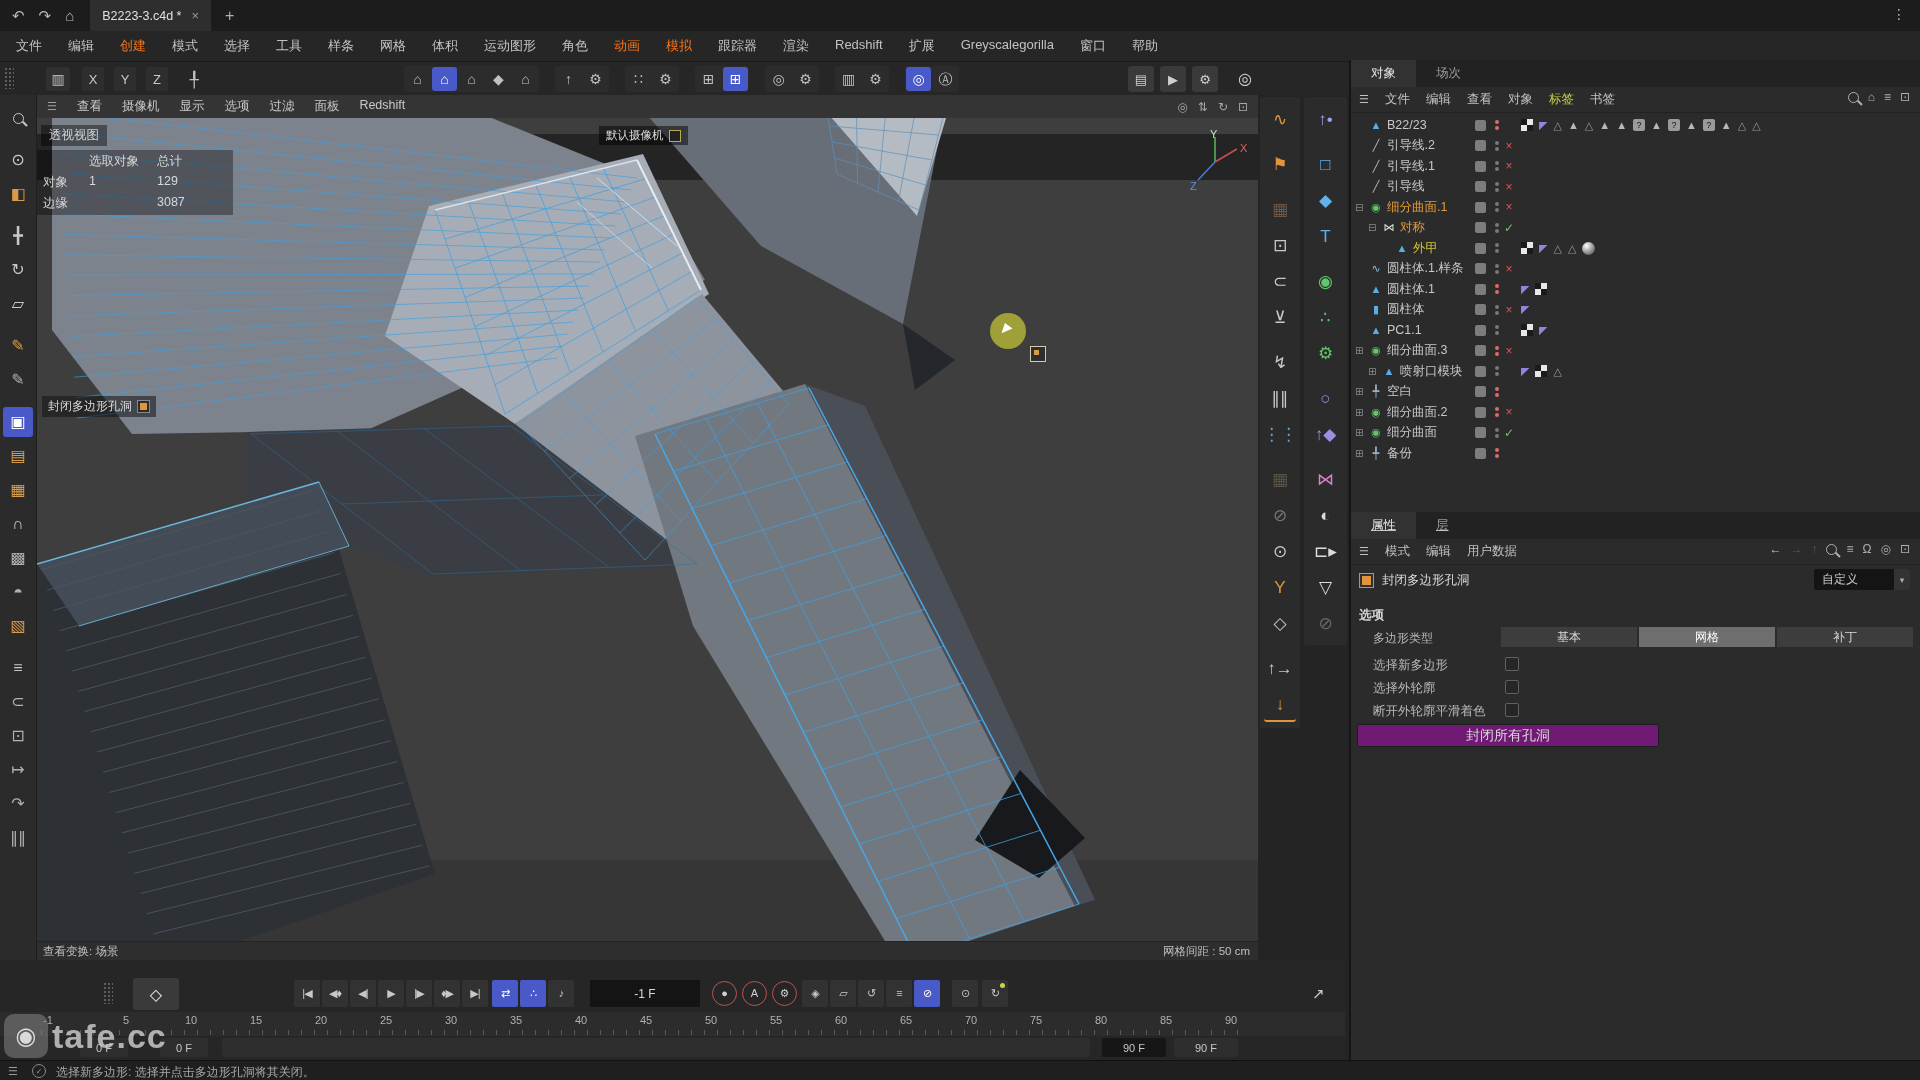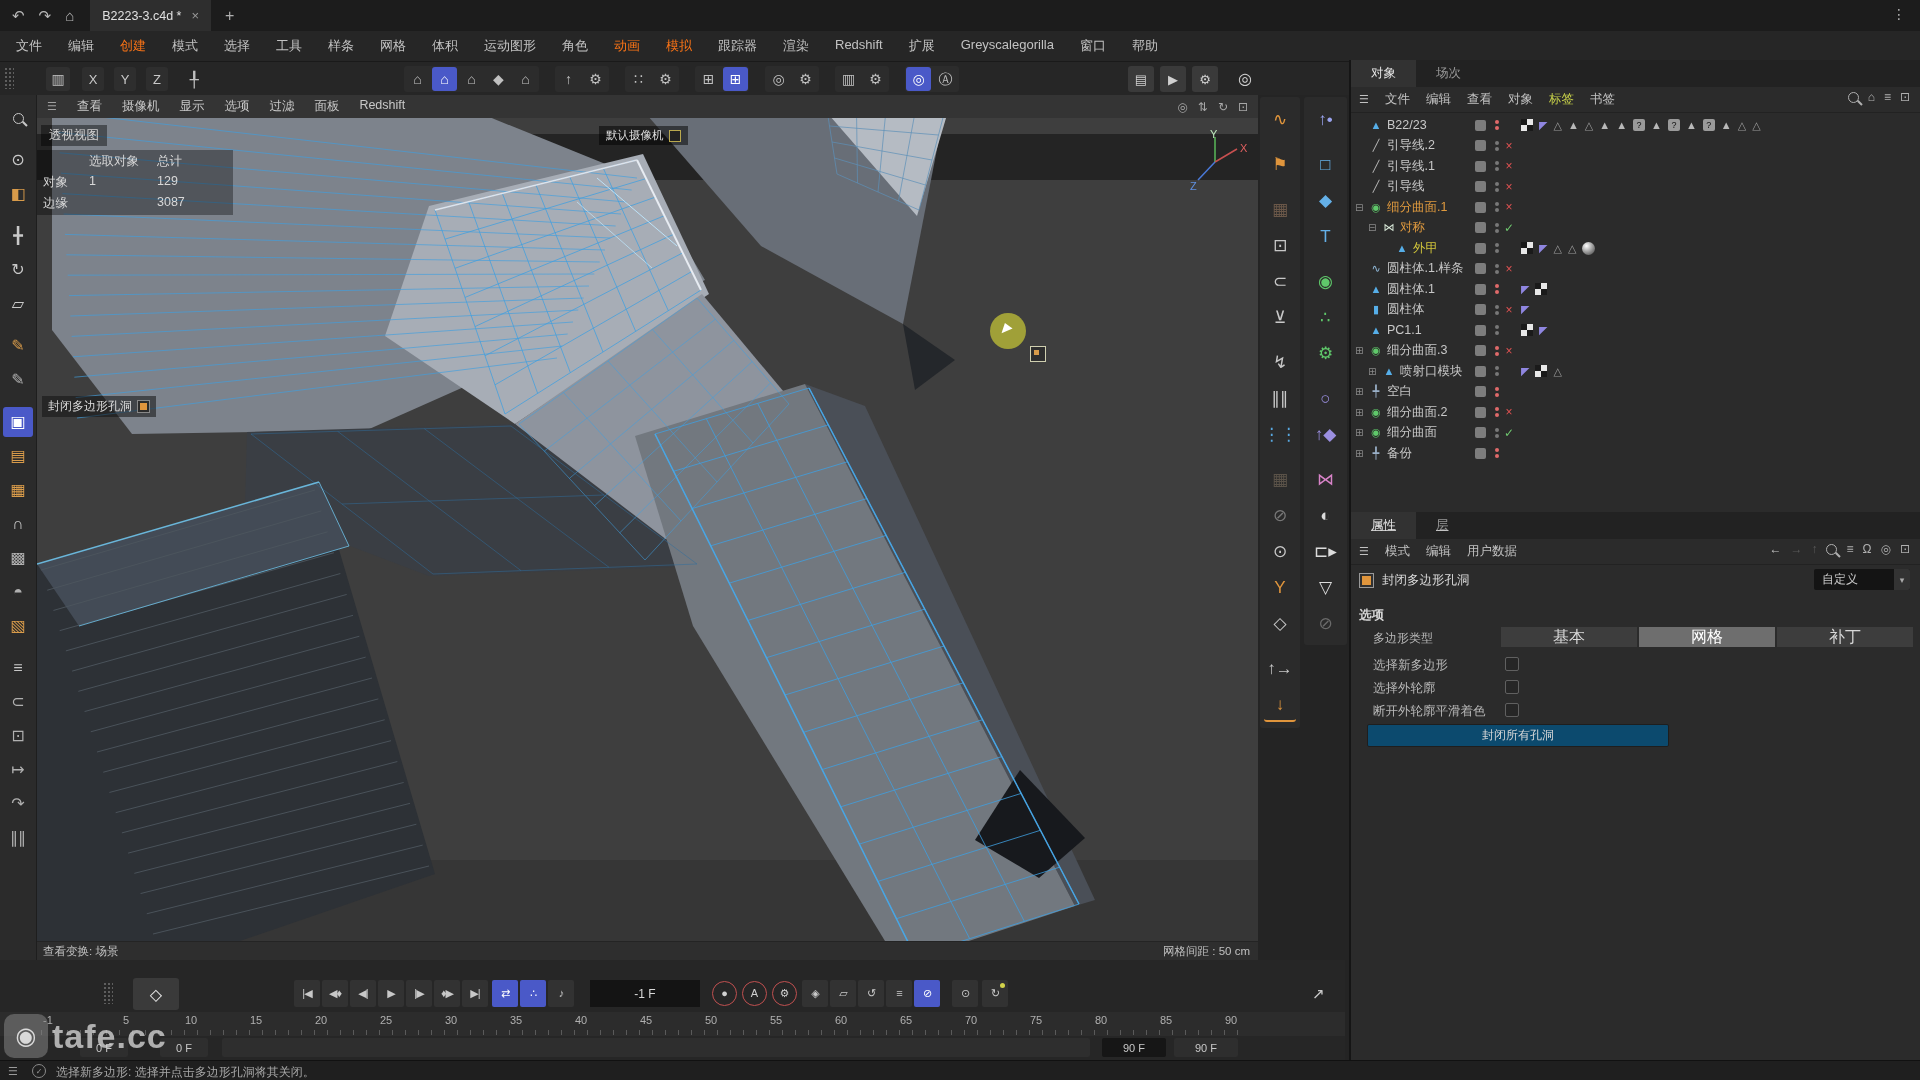--- a/index.html
+++ b/index.html
@@ -119,27 +119,27 @@
   #attr-title{position:absolute;left:8px;top:512px;display:flex;align-items:center;gap:8px;font-size:12.5px;color:#dcdcdc;}
   #attr-title .sq{width:13px;height:13px;background:#303030;border:1px solid #999;position:relative;}
   #attr-title .sq::after{content:'';position:absolute;inset:2px;background:#e0953c;}
   #attr-preset{position:absolute;left:463px;top:509px;width:96px;height:21px;background:#141414;border-radius:2px;display:flex;align-items:center;font-size:12px;color:#c8c8c8;}
   #attr-preset .txt{padding-left:8px;flex:1;}
   #attr-preset .dd{width:16px;height:21px;background:#333;border-radius:0 2px 2px 0;display:flex;align-items:center;justify-content:center;font-size:9px;color:#aaa;}
   #attr-section{position:absolute;left:8px;top:547px;font-size:12.5px;color:#d8d8d8;font-weight:bold;}
   #attr-polytype{position:absolute;left:0;top:567px;width:100%;height:21px;}
   #attr-polytype .lbl{position:absolute;left:22px;top:3px;font-size:12px;color:#b8b8b8;}
   #pt-btns{position:absolute;left:150px;top:0;width:412px;display:flex;gap:2px;}
-  .pt-btn{flex:1;height:20px;background:#3d3d3d;display:flex;align-items:center;justify-content:center;font-size:16px;color:#d8d8d8;}
+  .pt-btn{flex:1;height:20px;background:#3d3d3d;display:flex;align-items:center;justify-content:center;font-size:12px;color:#d8d8d8;}
   .pt-btn.on{background:#6e6e6e;color:#fff;}
   #attr-checks{position:absolute;left:0;top:594px;width:100%;}
   .cb-row{position:relative;height:23px;}
   .cb-row .lbl{position:absolute;left:22px;top:3px;font-size:12.5px;color:#b8b8b8;}
   .cb-row .box{position:absolute;left:154px;top:3px;width:12px;height:12px;background:#262626;border:1px solid #606060;border-radius:2px;}
-  #attr-action{position:absolute;left:16px;top:664px;width:300px;height:21px;background:#0c4a6e;border:1px solid #1e1e1e;border-radius:2px;display:flex;align-items:center;justify-content:center;font-size:12px;color:#d8d8d8;}
+  #attr-action{position:absolute;left:6px;top:664px;width:300px;height:21px;background:#701a75;border:1px solid #1e1e1e;border-radius:2px;display:flex;align-items:center;justify-content:center;font-size:14px;color:#d8d8d8;}
 
   
   #timeline{position:absolute;left:0;top:960px;width:1345px;height:100px;background:#262626;}
   #tl-handle{left:103px;top:22px;}
   #tl-key{position:absolute;left:133px;top:18px;width:46px;height:32px;background:#3a3a3a;border-radius:3px;display:flex;align-items:center;justify-content:center;font-size:16px;color:#e8e8e8;}
   #tl-transport{position:absolute;left:294px;top:20px;display:flex;gap:2px;}
   #tl-transport .icon,#tl-modes .icon,#tl-keytoggles .icon,#tl-extra .icon{width:26px;height:27px;background:#323232;border-radius:2px;font-size:11px;color:#c8c8c8;letter-spacing:-1px;}
   #tl-modes{position:absolute;left:492px;top:20px;display:flex;gap:2px;}
   #tl-frame{position:absolute;left:590px;top:20px;width:110px;height:27px;background:#141414;display:flex;align-items:center;justify-content:center;font-size:12px;color:#d8d8d8;}
   #tl-records{position:absolute;left:712px;top:20px;display:flex;gap:5px;}

